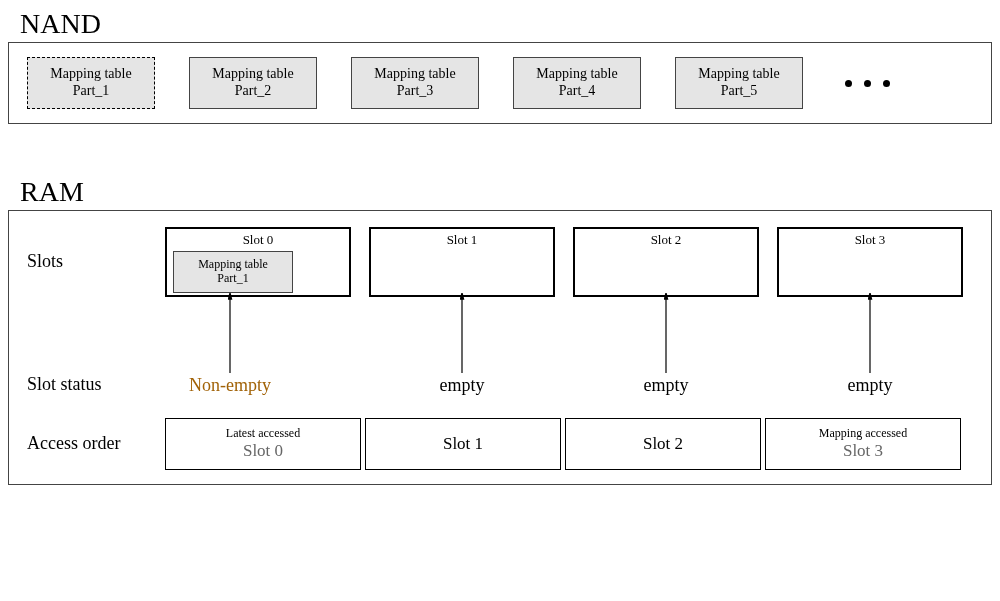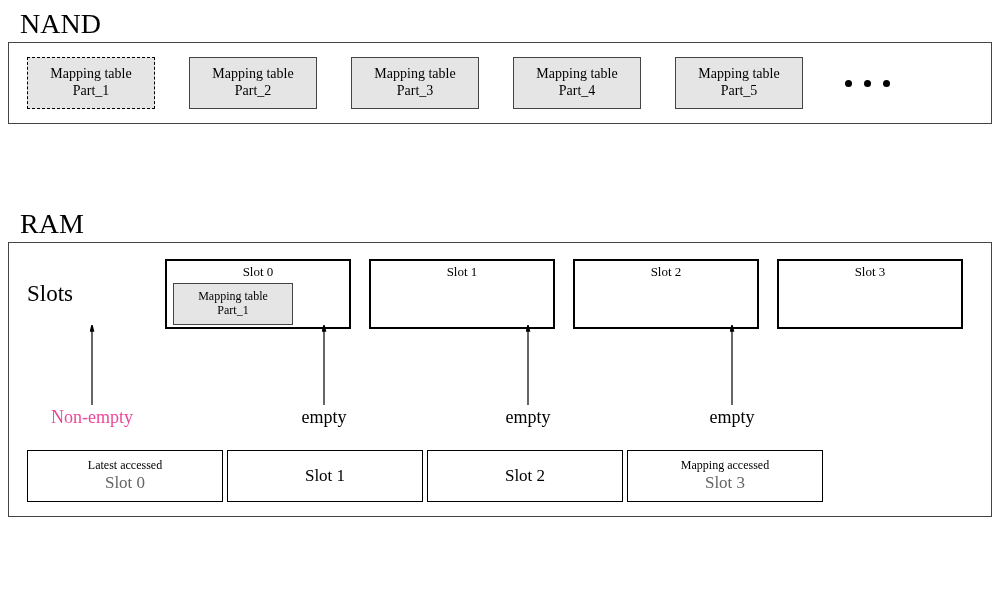--- a/index.html
+++ b/index.html
@@ -44,33 +44,33 @@
     border: 1.5px dashed #000;
   }
   .ellipsis {
     display: flex;
     gap: 12px;
     margin-left: 8px;
   }
   .dot {
     width: 7px; height: 7px; border-radius: 50%; background: #000;
   }
-  .ram-section { margin-top: 84px; }
+  .ram-section { margin-top: 52px; }
   .ram-grid {
     position: relative;
     padding: 10px 18px 14px 18px;
   }
   .row {
     display: flex;
     align-items: center;
     margin-top: 6px;
   }
   .row-label {
     width: 138px;
-    font-size: 23px;
+    font-size: 18px;
     line-height: 1.1;
   }
   .slots-area {
     display: flex;
     gap: 18px;
     position: relative;
   }
   .slot {
     width: 186px;
     height: 70px;
@@ -107,21 +107,21 @@
   .status-area {
     display: flex;
     gap: 18px;
   }
   .status-cell {
     width: 186px;
     position: relative;
     text-align: center;
     font-size: 18px;
   }
-  .status-cell.gray { color: #ec4899; }
+  .status-cell.gray { color: #a16207; }
   .arrow-svg {
     position: absolute;
     left: 0; right: 0; margin: 0 auto;
     top: -82px;
     width: 40px;
     height: 82px;
   }
   .order-row { margin-top: 22px; }
   .order-area { display: flex; gap: 4px; }
   .order-box {
@@ -196,20 +196,21 @@
         <div class="slot">
           <span class="slot-title">Slot 2</span>
         </div>
         <div class="slot">
           <span class="slot-title">Slot 3</span>
         </div>
       </div>
     </div>
 
     <div class="row status-row">
+      <div class="row-label">Slot status</div>
       <div class="status-area">
         <div class="status-cell gray">
           <svg class="arrow-svg" viewBox="0 0 40 82">
             <defs>
                 <marker id="ah" markerWidth="8" markerHeight="8" refX="4" refY="2" orient="auto">
                   <path d="M0,0 L8,2 L0,4 Z" fill="#000"></path>
                 </marker>
               </defs>
             <line x1="20" y1="80" x2="20" y2="2" stroke="#000" stroke-width="1.2" marker-end="url(#ah)"></line>
           </svg>
@@ -230,20 +231,21 @@
         <div class="status-cell">
           <svg class="arrow-svg" viewBox="0 0 40 82">
             <line x1="20" y1="80" x2="20" y2="2" stroke="#000" stroke-width="1.2" marker-end="url(#ah)"></line>
           </svg>
           <span>empty</span>
         </div>
       </div>
     </div>
 
     <div class="row order-row">
+      <div class="row-label">Access order</div>
       <div class="order-area">
         <div class="order-box">
           <span class="sub">Latest accessed</span>
           <span class="main">Slot 0</span>
         </div>
         <div class="order-box">
           <span class="sub"></span>
           <span class="main black">Slot 1</span>
         </div>
         <div class="order-box">

